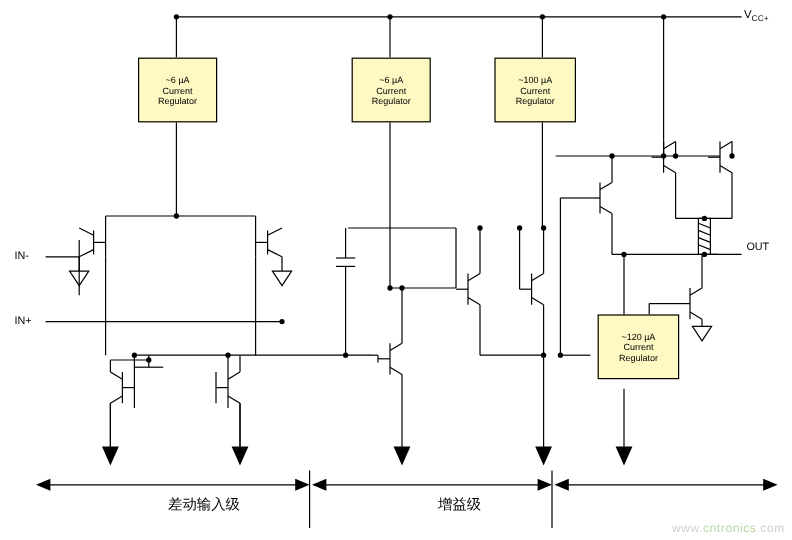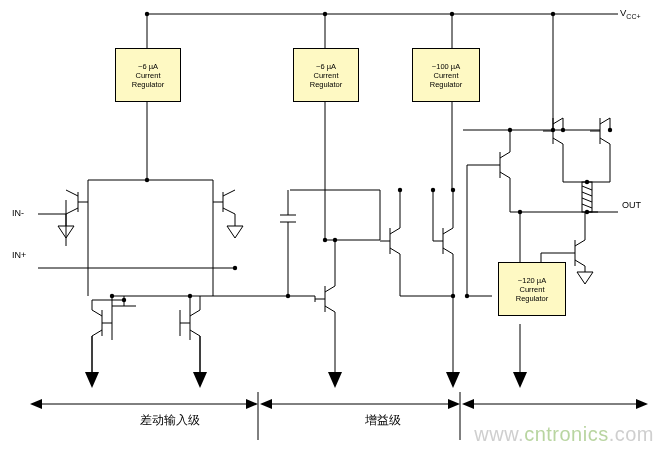--- a/index.html
+++ b/index.html
@@ -12,21 +12,21 @@
   .box{
     position:absolute;border:1px solid #000;background:#fef9c3;
     font-size:7.5px;line-height:9px;text-align:center;color:#000;
     display:flex;flex-direction:column;justify-content:center;align-items:center;
   }
   .box div{white-space:nowrap;}
   .lbl{position:absolute;font-size:9px;color:#000;white-space:nowrap;}
   .vcc{position:absolute;font-size:9.5px;color:#000;}
   .vcc sub{font-size:7px;}
   .stage{position:absolute;font-size:12px;color:#000;white-space:nowrap;text-align:right;}
-  .wm{position:absolute;right:6px;bottom:4px;font-size:20px;color:#cfcfcf;letter-spacing:.5px;}
+  .wm{position:absolute;right:6px;bottom:4px;font-size:10px;color:#cfcfcf;letter-spacing:.5px;}
   .wm .g{color:#b9d5a1;}
 </style>
 </head>
 <body>
 
 <div id="root">
 
   <div id="svgwrap">
   <svg width="660" height="450" viewBox="0 0 660 450" xmlns="http://www.w3.org/2000/svg">
 
@@ -256,21 +256,21 @@
     <div>~120 µA</div>
     <div>Current</div>
     <div>Regulator</div>
   </div>
 
   <div class="vcc" style="left:620px;top:7px;">
     <span>V</span><sub>CC+</sub>
   </div>
 
   <div class="lbl" style="left:12px;top:208px;">IN-</div>
-  <div class="lbl" style="left:12px;top:250px;">IN+</div>
+  <div class="lbl" style="left:12px;top:262px;">IN+</div>
   <div class="lbl" style="left:622px;top:200px;">OUT</div>
 
   <div class="stage" style="left:90px;top:412px;width:110px;">差动输入级</div>
   <div class="stage" style="left:291px;top:412px;width:110px;">增益级</div>
 
   <div class="wm"><span>www.</span><span class="g">cntronics</span><span>.com</span></div>
 
 </div>
 
 </body></html>

